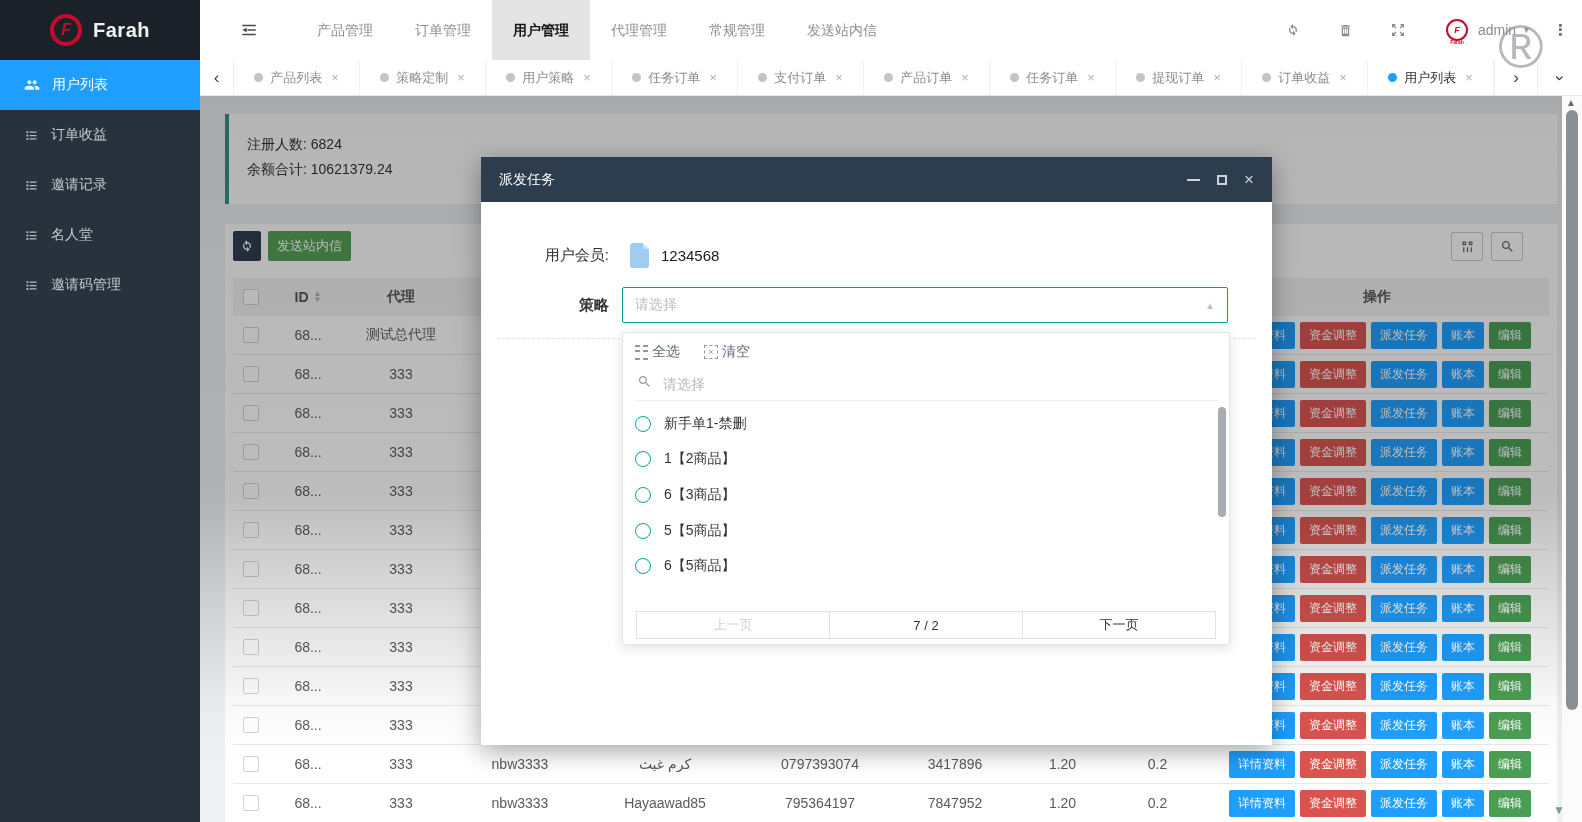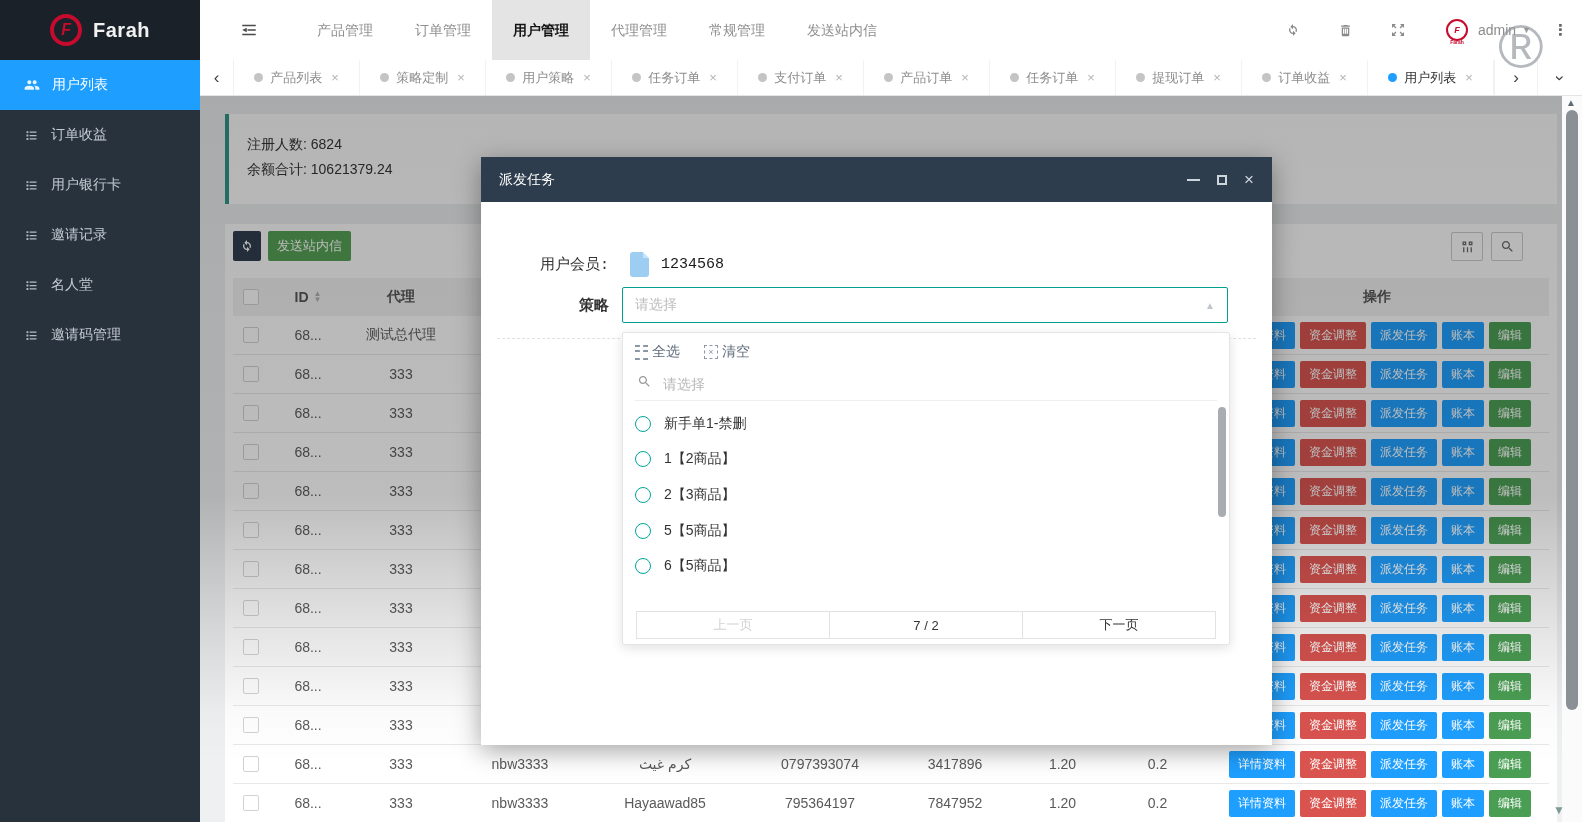--- a/index.html
+++ b/index.html
@@ -93,21 +93,21 @@
   
   #modal{position:absolute;left:481px;top:157px;width:791px;height:588px;background:#fff;z-index:50;
          box-shadow:0 6px 24px rgba(0,0,0,.35);}
   .m-head{height:45px;background:var(--modal_header,#2e3d4d);display:flex;align-items:center;
           padding:0 18px;color:#fff;font-size:14px;}
   .m-controls{margin-left:auto;display:flex;align-items:center;gap:17px;color:#cdd5dc;}
   .mc-min{width:13px;height:2px;background:#cdd5dc;cursor:pointer;}
   .mc-max{width:10px;height:10px;border:2px solid #cdd5dc;box-sizing:border-box;cursor:pointer;}
   .mc-close{font-size:17px;line-height:1;cursor:pointer;}
   .m-row{position:absolute;left:0;display:flex;align-items:center;width:100%;}
-  .m-row.member{top:92px;height:30px;font-family:Liberation Mono, monospace;}
+  .m-row.member{top:83px;height:30px;}
   .m-row.strategy{top:130px;height:36px;}
   .m-label{width:128px;text-align:right;font-size:15px;color:#333;flex:0 0 auto;}
   .m-label.bold{font-weight:bold;}
   .file-icon{width:19px;height:25px;background:#9dcef2;border-radius:3px;margin-left:21px;position:relative;}
   .file-icon:after{content:"";position:absolute;right:0;top:0;border-style:solid;border-width:0 6px 6px 0;
                    border-color:#fff #fff #c5e2f8 #c5e2f8;}
   .m-value{font-size:15px;color:#1a1a1a;margin-left:12px;}
   .m-select{margin-left:13px;width:606px;height:36px;border:1px solid #00a08e;border-radius:2px;
             background:#fff;display:flex;align-items:center;padding:0 12px;box-sizing:border-box;
             color:#bdbdbd;font-size:14px;cursor:pointer;}
@@ -169,28 +169,20 @@
             </svg>
           </span>
           <span>订单收益</span>
         </div>
         <div class="side-item">
           <span class="sicon">
             <svg viewBox="0 0 24 24" width="15" height="15" fill="currentColor">
               <path d="M4 5h3v3H4zM9 5.5h11v2H9zM4 10.5h3v3H4zM9 11h11v2H9zM4 16h3v3H4zM9 16.5h11v2H9z"></path>
             </svg>
           </span>
-          <span>用户银行卡</span>
-        </div>
-        <div class="side-item">
-          <span class="sicon">
-            <svg viewBox="0 0 24 24" width="15" height="15" fill="currentColor">
-              <path d="M4 5h3v3H4zM9 5.5h11v2H9zM4 10.5h3v3H4zM9 11h11v2H9zM4 16h3v3H4zM9 16.5h11v2H9z"></path>
-            </svg>
-          </span>
           <span>邀请记录</span>
         </div>
         <div class="side-item">
           <span class="sicon">
             <svg viewBox="0 0 24 24" width="15" height="15" fill="currentColor">
               <path d="M4 5h3v3H4zM9 5.5h11v2H9zM4 10.5h3v3H4zM9 11h11v2H9zM4 16h3v3H4zM9 16.5h11v2H9z"></path>
             </svg>
           </span>
           <span>名人堂</span>
         </div>
@@ -678,21 +670,21 @@
         <div class="opt">
           <span class="radio"></span>
           <span>新手单1-禁删</span>
         </div>
         <div class="opt">
           <span class="radio"></span>
           <span>1【2商品】</span>
         </div>
         <div class="opt">
           <span class="radio"></span>
-          <span>2【3商品】</span>
+          <span>6【3商品】</span>
         </div>
         <div class="opt">
           <span class="radio"></span>
           <span>5【5商品】</span>
         </div>
         <div class="opt">
           <span class="radio"></span>
           <span>6【5商品】</span>
         </div>
       </div>

